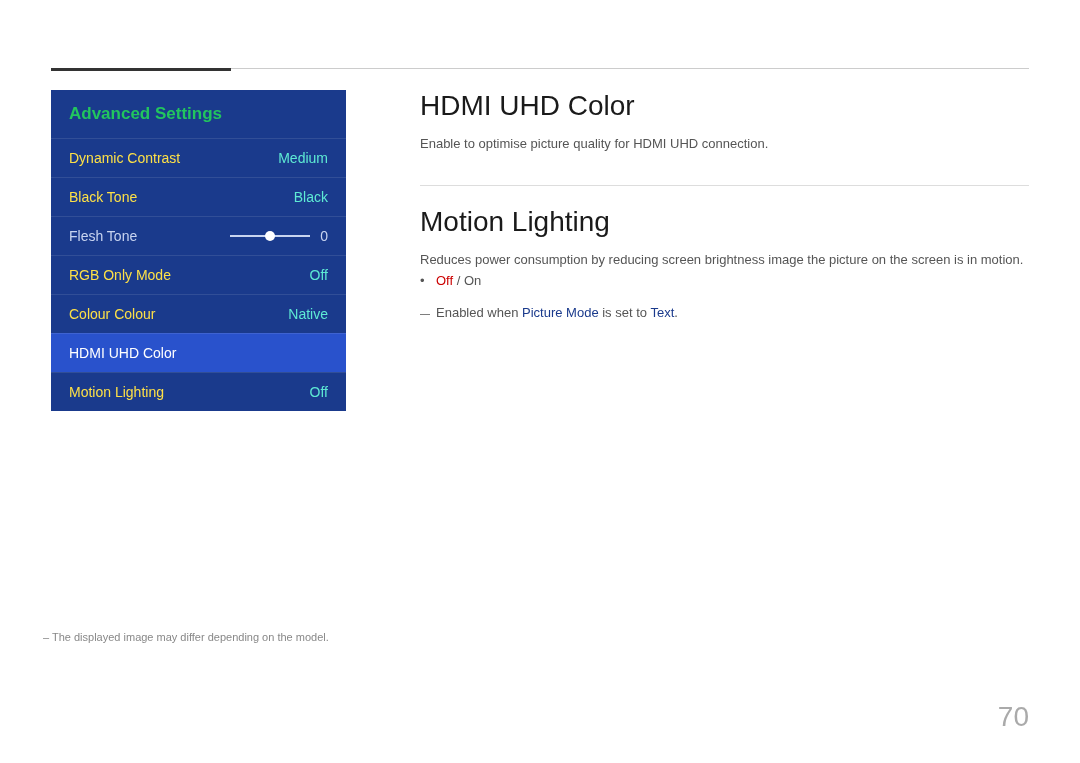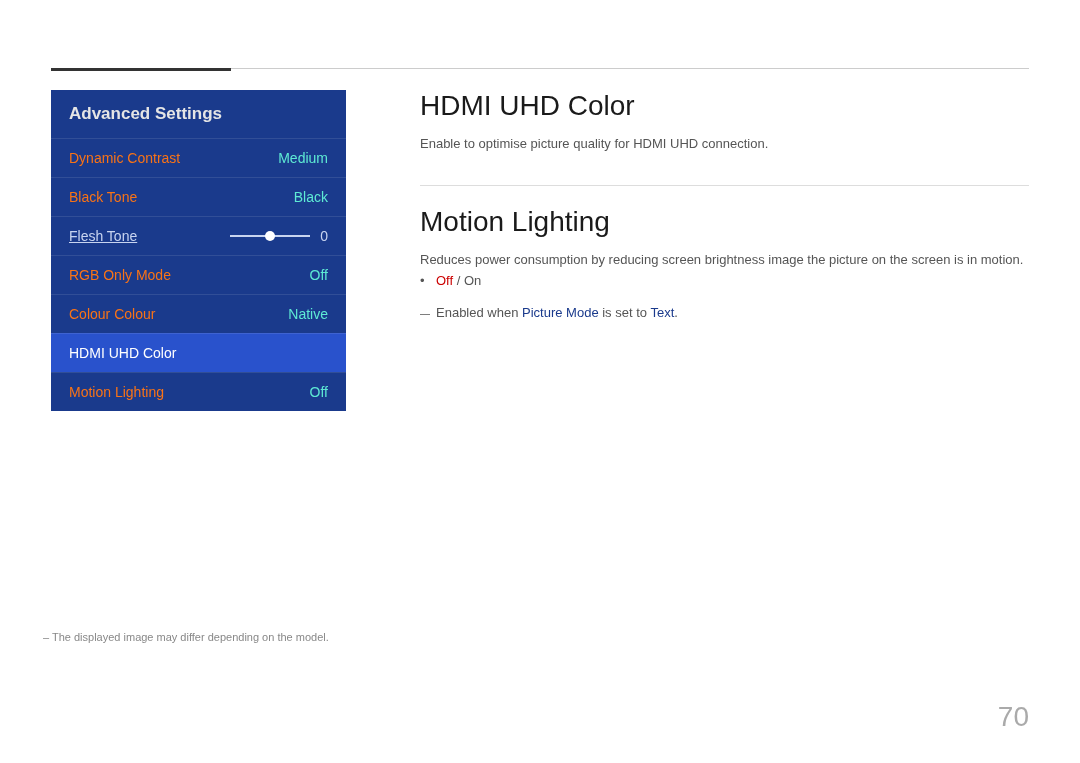--- a/index.html
+++ b/index.html
@@ -34,40 +34,40 @@
     
     .sidebar {
       position: absolute;
       top: 90px;
       left: 51px;
       width: 295px;
     }
 
     .sidebar-header {
       background: #1a3a8c;
-      color: #e5e5e5;
+      color: #22c55e;
       font-size: 17px;
       font-weight: 600;
       padding: 14px 18px;
     }
 
     .menu-item {
       background: #1a3a8c;
       color: #c8d4f0;
       display: flex;
       justify-content: space-between;
       align-items: center;
       padding: 11px 18px;
       font-size: 14px;
       border-top: 1px solid rgba(255,255,255,0.1);
       cursor: pointer;
     }
 
     .menu-item .item-label {
-      color: #f97316;
+      color: #fde047;
     }
 
     .menu-item .item-value {
       color: #5eead4;
     }
 
     .menu-item.active {
       background: #2952cc;
       color: #ffffff;
     }
@@ -227,21 +227,21 @@
     <span class="item-label">Dynamic Contrast</span>
     <span class="item-value">Medium</span>
   </div>
 
   <div class="menu-item">
     <span class="item-label">Black Tone</span>
     <span class="item-value">Black</span>
   </div>
 
   <div class="flesh-tone-row">
-    <span class="item-label" style="color:#c8d4f0;text-decoration:underline;">Flesh Tone</span>
+    <span class="item-label" style="color:#c8d4f0;">Flesh Tone</span>
     <div class="flesh-tone-right">
       <div class="slider-track">
         <div class="slider-thumb"></div>
       </div>
       <span style="color:#c8d4f0; font-size:14px;">0</span>
     </div>
   </div>
 
   <div class="menu-item">
     <span class="item-label">RGB Only Mode</span>

